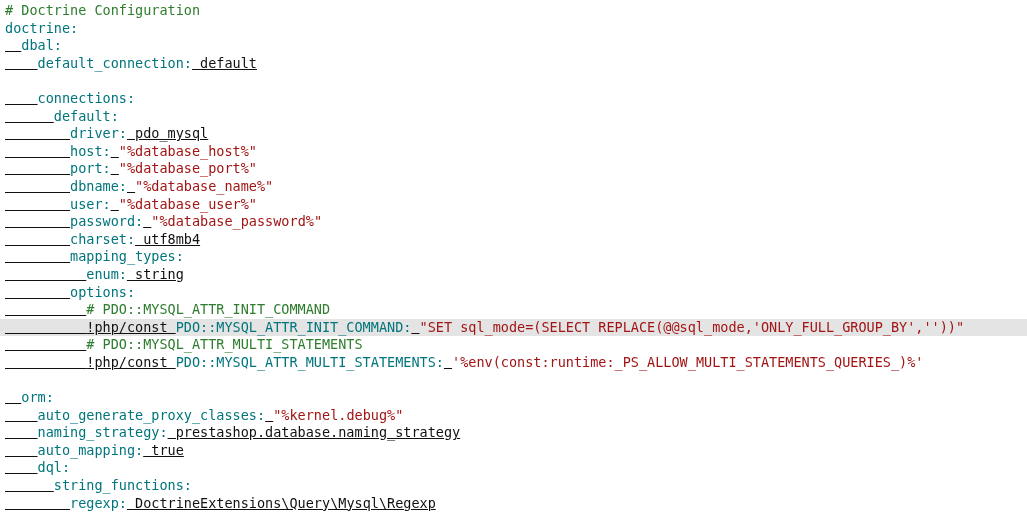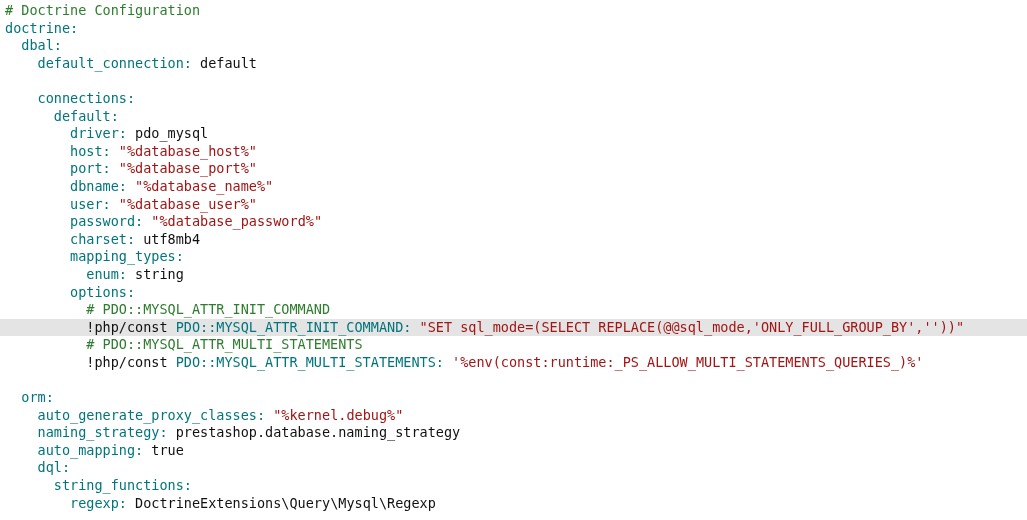--- a/index.html
+++ b/index.html
@@ -20,21 +20,21 @@
     background: var(--background, #fff);
     overflow: hidden;
   }
   .line {
     min-height: 17.6px;
     padding-left: 5px;
   }
   .line.hl {
     background: var(--highlight_bg, #e5e5e5);
   }
-  .tok-p  { color: var(--text, #111111); }
+  .tok-p  { color: var(--text, #111111); text-decoration: underline; }
   .tok-cm { color: var(--comment, #2e7d2e); }
   .tok-k  { color: var(--key, #00757c); text-align: center; }
   .tok-s  { color: var(--string, #a31515); }
 </style>
 </head>
 <body>
 
 <div class="editor"><div class="line"><span class="tok-cm"># Doctrine Configuration</span></div><div class="line"><span class="tok-k">doctrine:</span></div><div class="line"><span class="tok-p">  </span><span class="tok-k">dbal:</span></div><div class="line"><span class="tok-p">    </span><span class="tok-k">default_connection:</span><span class="tok-p"> default</span></div><div class="line"></div><div class="line"><span class="tok-p">    </span><span class="tok-k">connections:</span></div><div class="line"><span class="tok-p">      </span><span class="tok-k">default:</span></div><div class="line"><span class="tok-p">        </span><span class="tok-k">driver:</span><span class="tok-p"> pdo_mysql</span></div><div class="line"><span class="tok-p">        </span><span class="tok-k">host:</span><span class="tok-p"> </span><span class="tok-s">"%database_host%"</span></div><div class="line"><span class="tok-p">        </span><span class="tok-k">port:</span><span class="tok-p"> </span><span class="tok-s">"%database_port%"</span></div><div class="line"><span class="tok-p">        </span><span class="tok-k">dbname:</span><span class="tok-p"> </span><span class="tok-s">"%database_name%"</span></div><div class="line"><span class="tok-p">        </span><span class="tok-k">user:</span><span class="tok-p"> </span><span class="tok-s">"%database_user%"</span></div><div class="line"><span class="tok-p">        </span><span class="tok-k">password:</span><span class="tok-p"> </span><span class="tok-s">"%database_password%"</span></div><div class="line"><span class="tok-p">        </span><span class="tok-k">charset:</span><span class="tok-p"> utf8mb4</span></div><div class="line"><span class="tok-p">        </span><span class="tok-k">mapping_types:</span></div><div class="line"><span class="tok-p">          </span><span class="tok-k">enum:</span><span class="tok-p"> string</span></div><div class="line"><span class="tok-p">        </span><span class="tok-k">options:</span></div><div class="line"><span class="tok-p">          </span><span class="tok-cm"># PDO::MYSQL_ATTR_INIT_COMMAND</span></div><div class="line hl"><span class="tok-p">          </span><span class="tok-p">!php/const </span><span class="tok-k">PDO::MYSQL_ATTR_INIT_COMMAND:</span><span class="tok-p"> </span><span class="tok-s">"SET sql_mode=(SELECT REPLACE(@@sql_mode,'ONLY_FULL_GROUP_BY',''))"</span></div><div class="line"><span class="tok-p">          </span><span class="tok-cm"># PDO::MYSQL_ATTR_MULTI_STATEMENTS</span></div><div class="line"><span class="tok-p">          </span><span class="tok-p">!php/const </span><span class="tok-k">PDO::MYSQL_ATTR_MULTI_STATEMENTS:</span><span class="tok-p"> </span><span class="tok-s">'%env(const:runtime:_PS_ALLOW_MULTI_STATEMENTS_QUERIES_)%'</span></div><div class="line"></div><div class="line"><span class="tok-p">  </span><span class="tok-k">orm:</span></div><div class="line"><span class="tok-p">    </span><span class="tok-k">auto_generate_proxy_classes:</span><span class="tok-p"> </span><span class="tok-s">"%kernel.debug%"</span></div><div class="line"><span class="tok-p">    </span><span class="tok-k">naming_strategy:</span><span class="tok-p"> prestashop.database.naming_strategy</span></div><div class="line"><span class="tok-p">    </span><span class="tok-k">auto_mapping:</span><span class="tok-p"> true</span></div><div class="line"><span class="tok-p">    </span><span class="tok-k">dql:</span></div><div class="line"><span class="tok-p">      </span><span class="tok-k">string_functions:</span></div><div class="line"><span class="tok-p">        </span><span class="tok-k">regexp:</span><span class="tok-p"> DoctrineExtensions\Query\Mysql\Regexp</span></div></div>
 
 </body></html>

